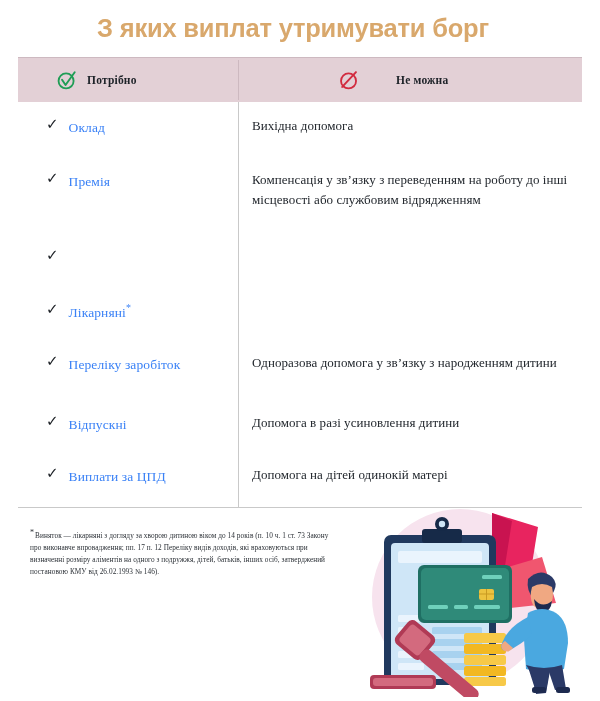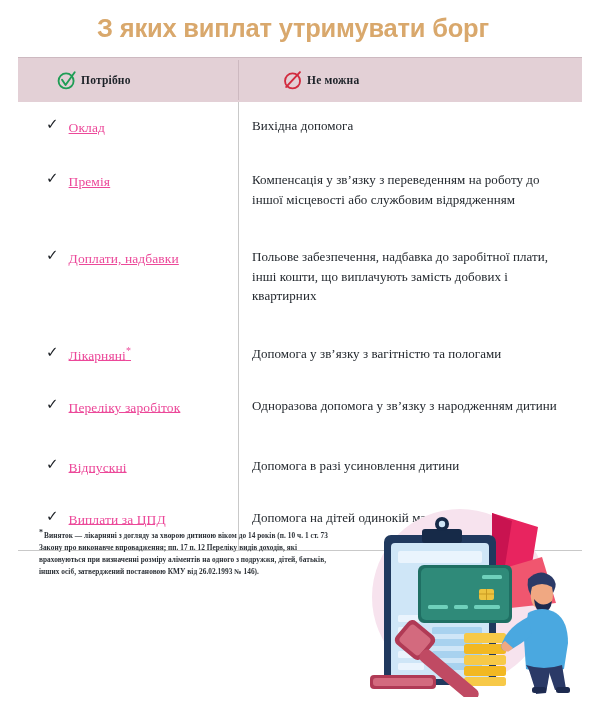--- a/index.html
+++ b/index.html
@@ -31,29 +31,29 @@
     display:flex;
     background:#e3d0d6;
     border-top:1px solid #cdb9c0;
     height:44px;
   }
   .th{
     display:flex;align-items:center;
     box-sizing:border-box;
   }
   .th-left{width:220px;padding-left:38px;}
-  .th-right{flex:1;padding-left:44px;position:relative;}
+  .th-right{flex:1;padding-left:100px;position:relative;gap:27px;}
   .th-right:before{
     content:"";position:absolute;left:0;top:2px;bottom:2px;
     width:1px;background:#cdb9c0;
   }
   .th-label{
     font-family:"Liberation Serif", serif;
     font-weight:bold;font-size:11.5px;color:#1d2228;
-    margin-left:3px;letter-spacing:.2px;
+    margin-left:9px;letter-spacing:.2px;
   }
   .hdr-icon{width:22px;height:22px;display:block;flex:none;}
 
   .tbody{
     position:relative;
     border-bottom:1px solid #c9c9c9;
     padding-bottom:2px;
   }
   .tbody:before{
     content:"";position:absolute;left:220px;top:0;bottom:0;
@@ -72,37 +72,35 @@
   .cell-right{
     flex:1;box-sizing:border-box;
     padding:8px 14px 8px 14px;
   }
   .check{
     font-family:"DejaVu Sans", sans-serif;
     font-size:15px;line-height:1;color:#1b1f24;
     flex:none;margin-top:1px;
   }
   .lterm{
-    font-size:13.5px;line-height:1.3;color:#ec4899;
+    font-size:13.5px;line-height:1.3;color:#3b82f6;
     letter-spacing:.1px;
-    text-decoration:underline;
   }
   .sup{font-size:10px;vertical-align:super;}
   .rterm{
     font-size:13px;line-height:1.42;color:#22272d;
     letter-spacing:.05px;
     text-align:center;
   }
 
   
   .footnote{
-    position:absolute;left:39px;top:527px;width:300px;
+    position:absolute;left:30px;top:527px;width:300px;
     font-size:7.3px;line-height:1.62;color:#2b3036;
     letter-spacing:.05px;
-    font-weight:bold;
   }
   .footnote .star{font-size:8px;vertical-align:super;margin-right:1px;}
 
   
   .illus{
     position:absolute;left:342px;top:505px;width:252px;height:192px;
   }
   .illus svg{display:block;width:252px;height:192px;}
 </style>
 </head>
@@ -142,41 +140,34 @@
           <span class="rterm">Вихідна допомога</span>
         </div>
       </div>
 
       <div class="row" style="padding-top:18px;">
         <div class="cell-left">
           <span class="check">✓</span>
           <span class="lterm"><span>Премія</span><span class="sup"></span></span>
         </div>
         <div class="cell-right">
-          <span class="rterm">Компенсація у зв’язку з переведенням на роботу до іншої місцевості або службовим відрядженням</span>
+          <span class="rterm">Компенсація у зв’язку з переведенням на роботу до інші місцевості або службовим відрядженням</span>
         </div>
       </div>
 
       <div class="row" style="padding-top:22px;">
         <div class="cell-left">
           <span class="check">✓</span>
-          <span class="lterm"><span>Доплати, надбавки</span><span class="sup"></span></span>
-        </div>
-        <div class="cell-right">
-          <span class="rterm">Польове забезпечення, надбавка до заробітної плати, інші кошти, що виплачують замість добових і квартирних</span>
         </div>
       </div>
 
       <div class="row" style="padding-top:22px;">
         <div class="cell-left">
           <span class="check">✓</span>
           <span class="lterm"><span>Лікарняні</span><span class="sup">*</span></span>
-        </div>
-        <div class="cell-right">
-          <span class="rterm">Допомога у зв’язку з вагітністю та пологами</span>
         </div>
       </div>
 
       <div class="row" style="padding-top:16px;">
         <div class="cell-left">
           <span class="check">✓</span>
           <span class="lterm"><span>Переліку заробіток</span><span class="sup"></span></span>
         </div>
         <div class="cell-right">
           <span class="rterm">Одноразова допомога у зв’язку з народженням дитини</span>

